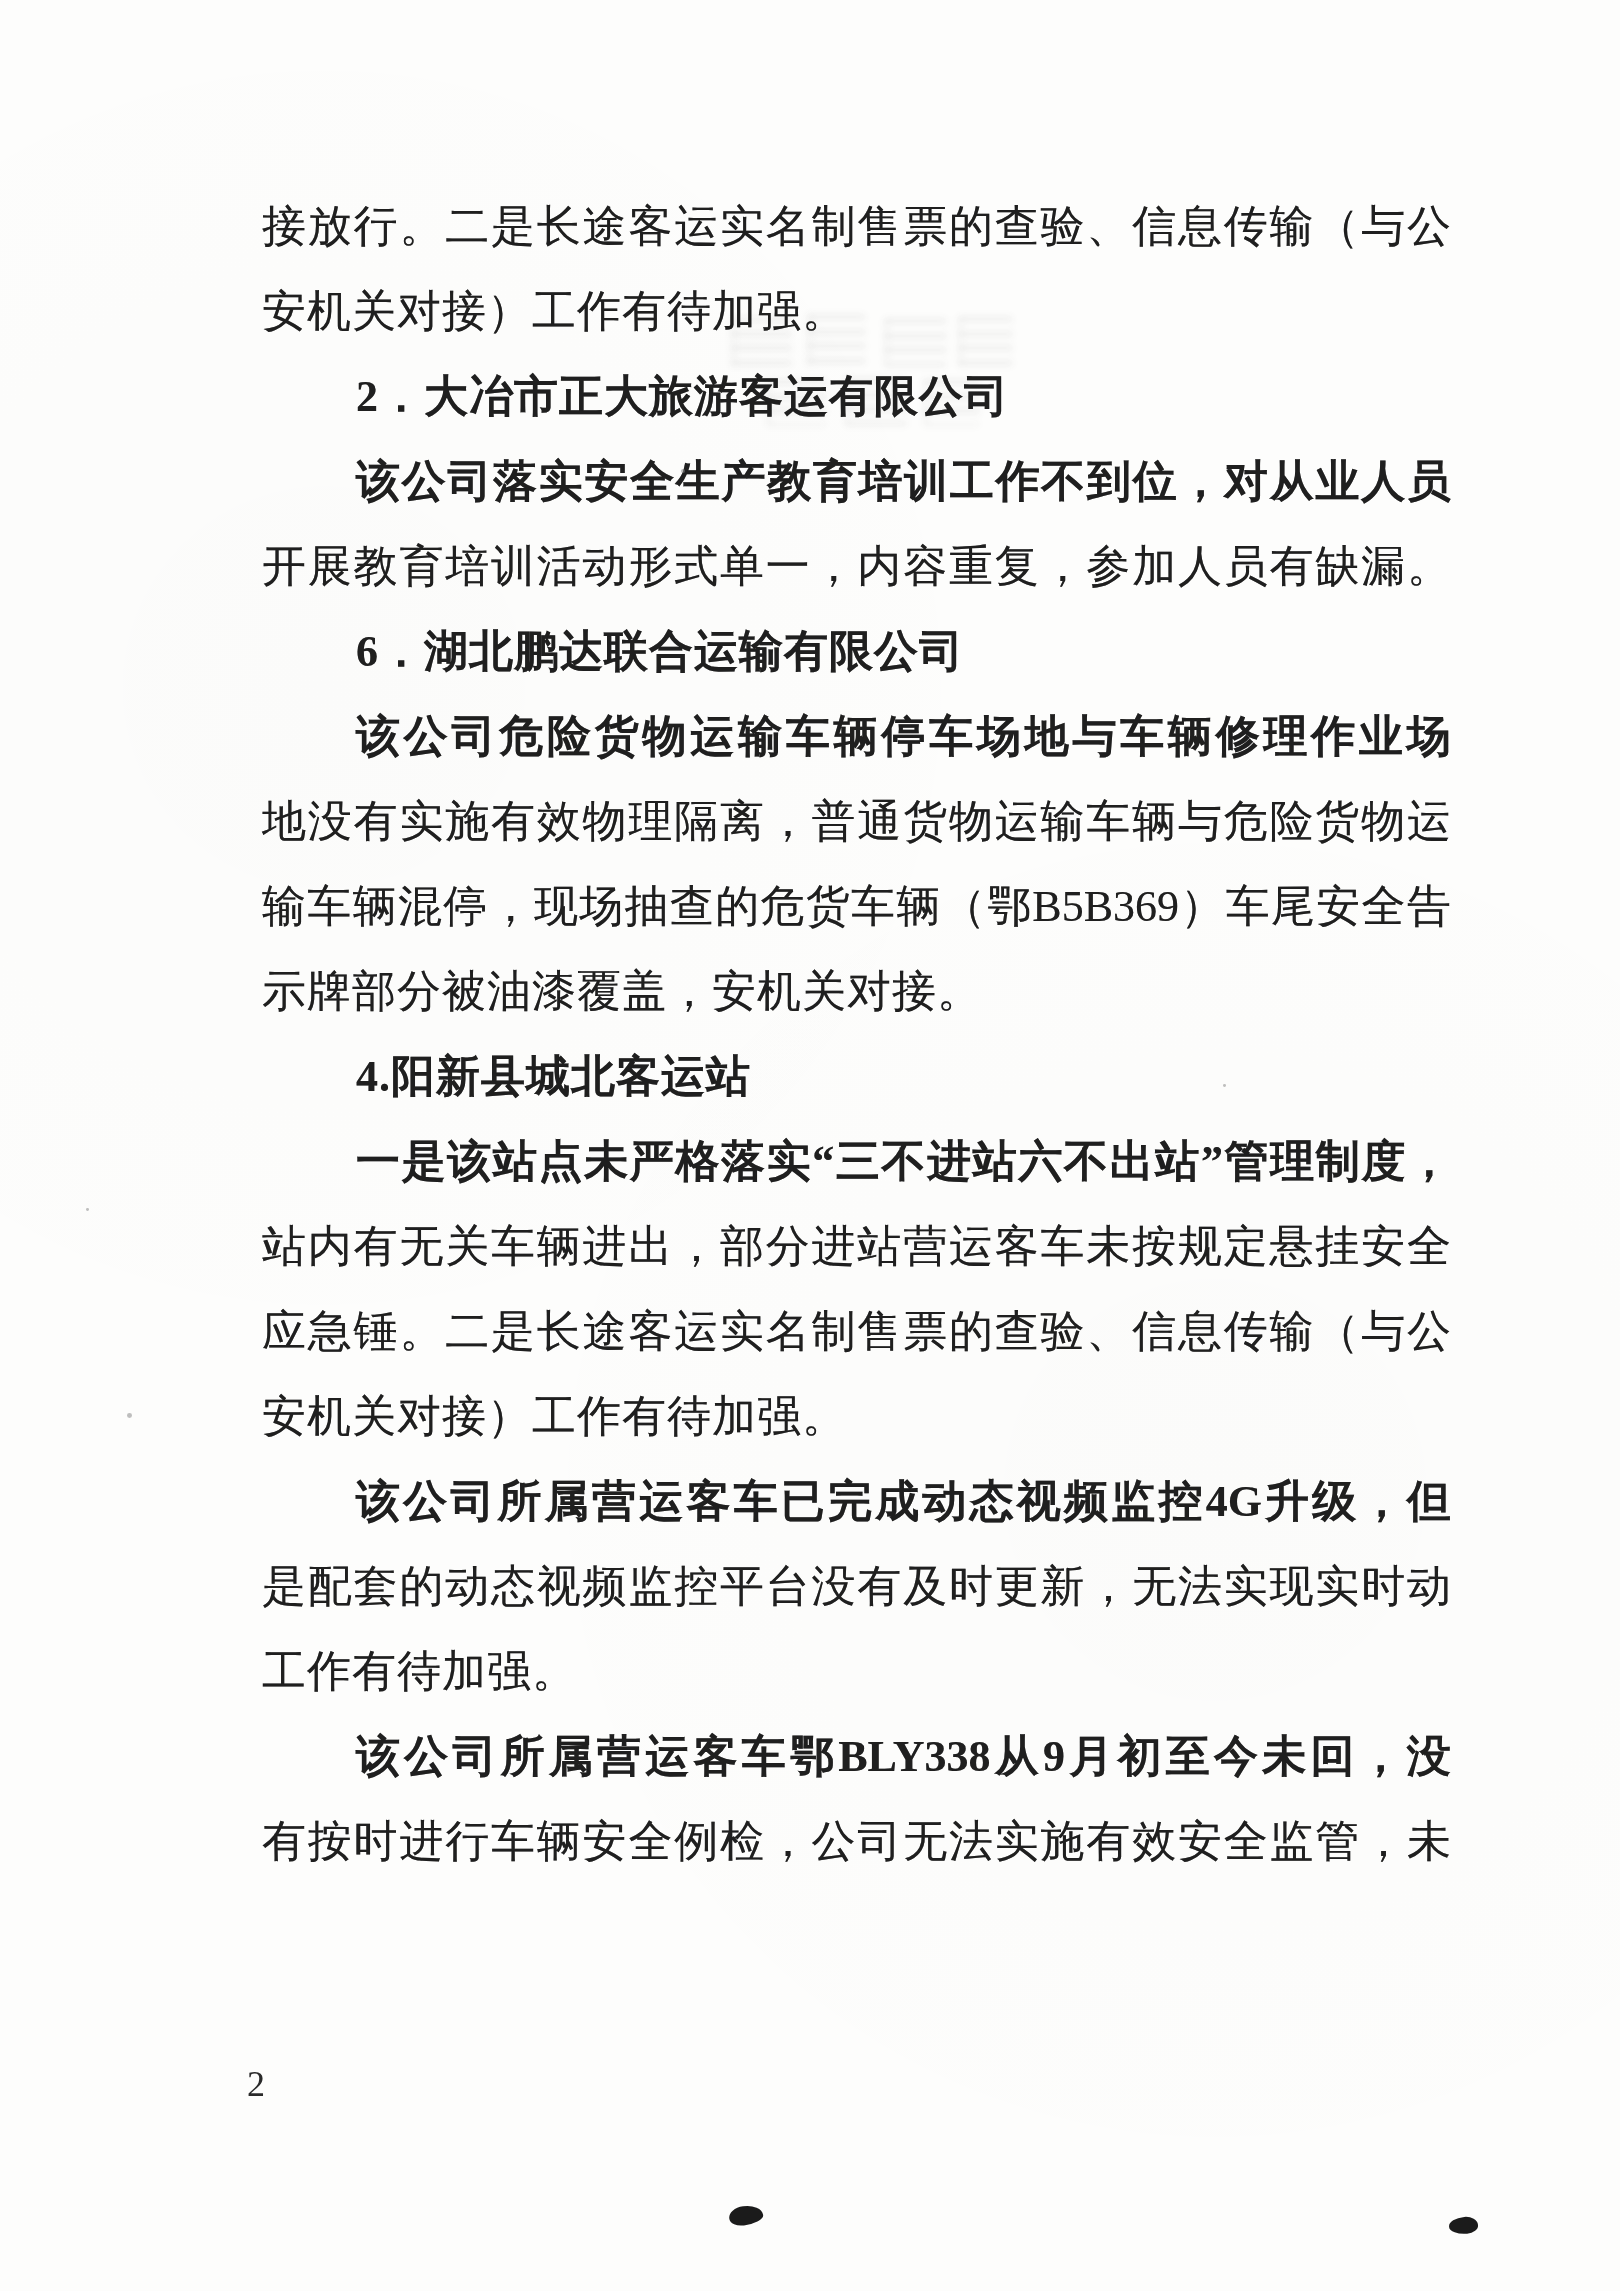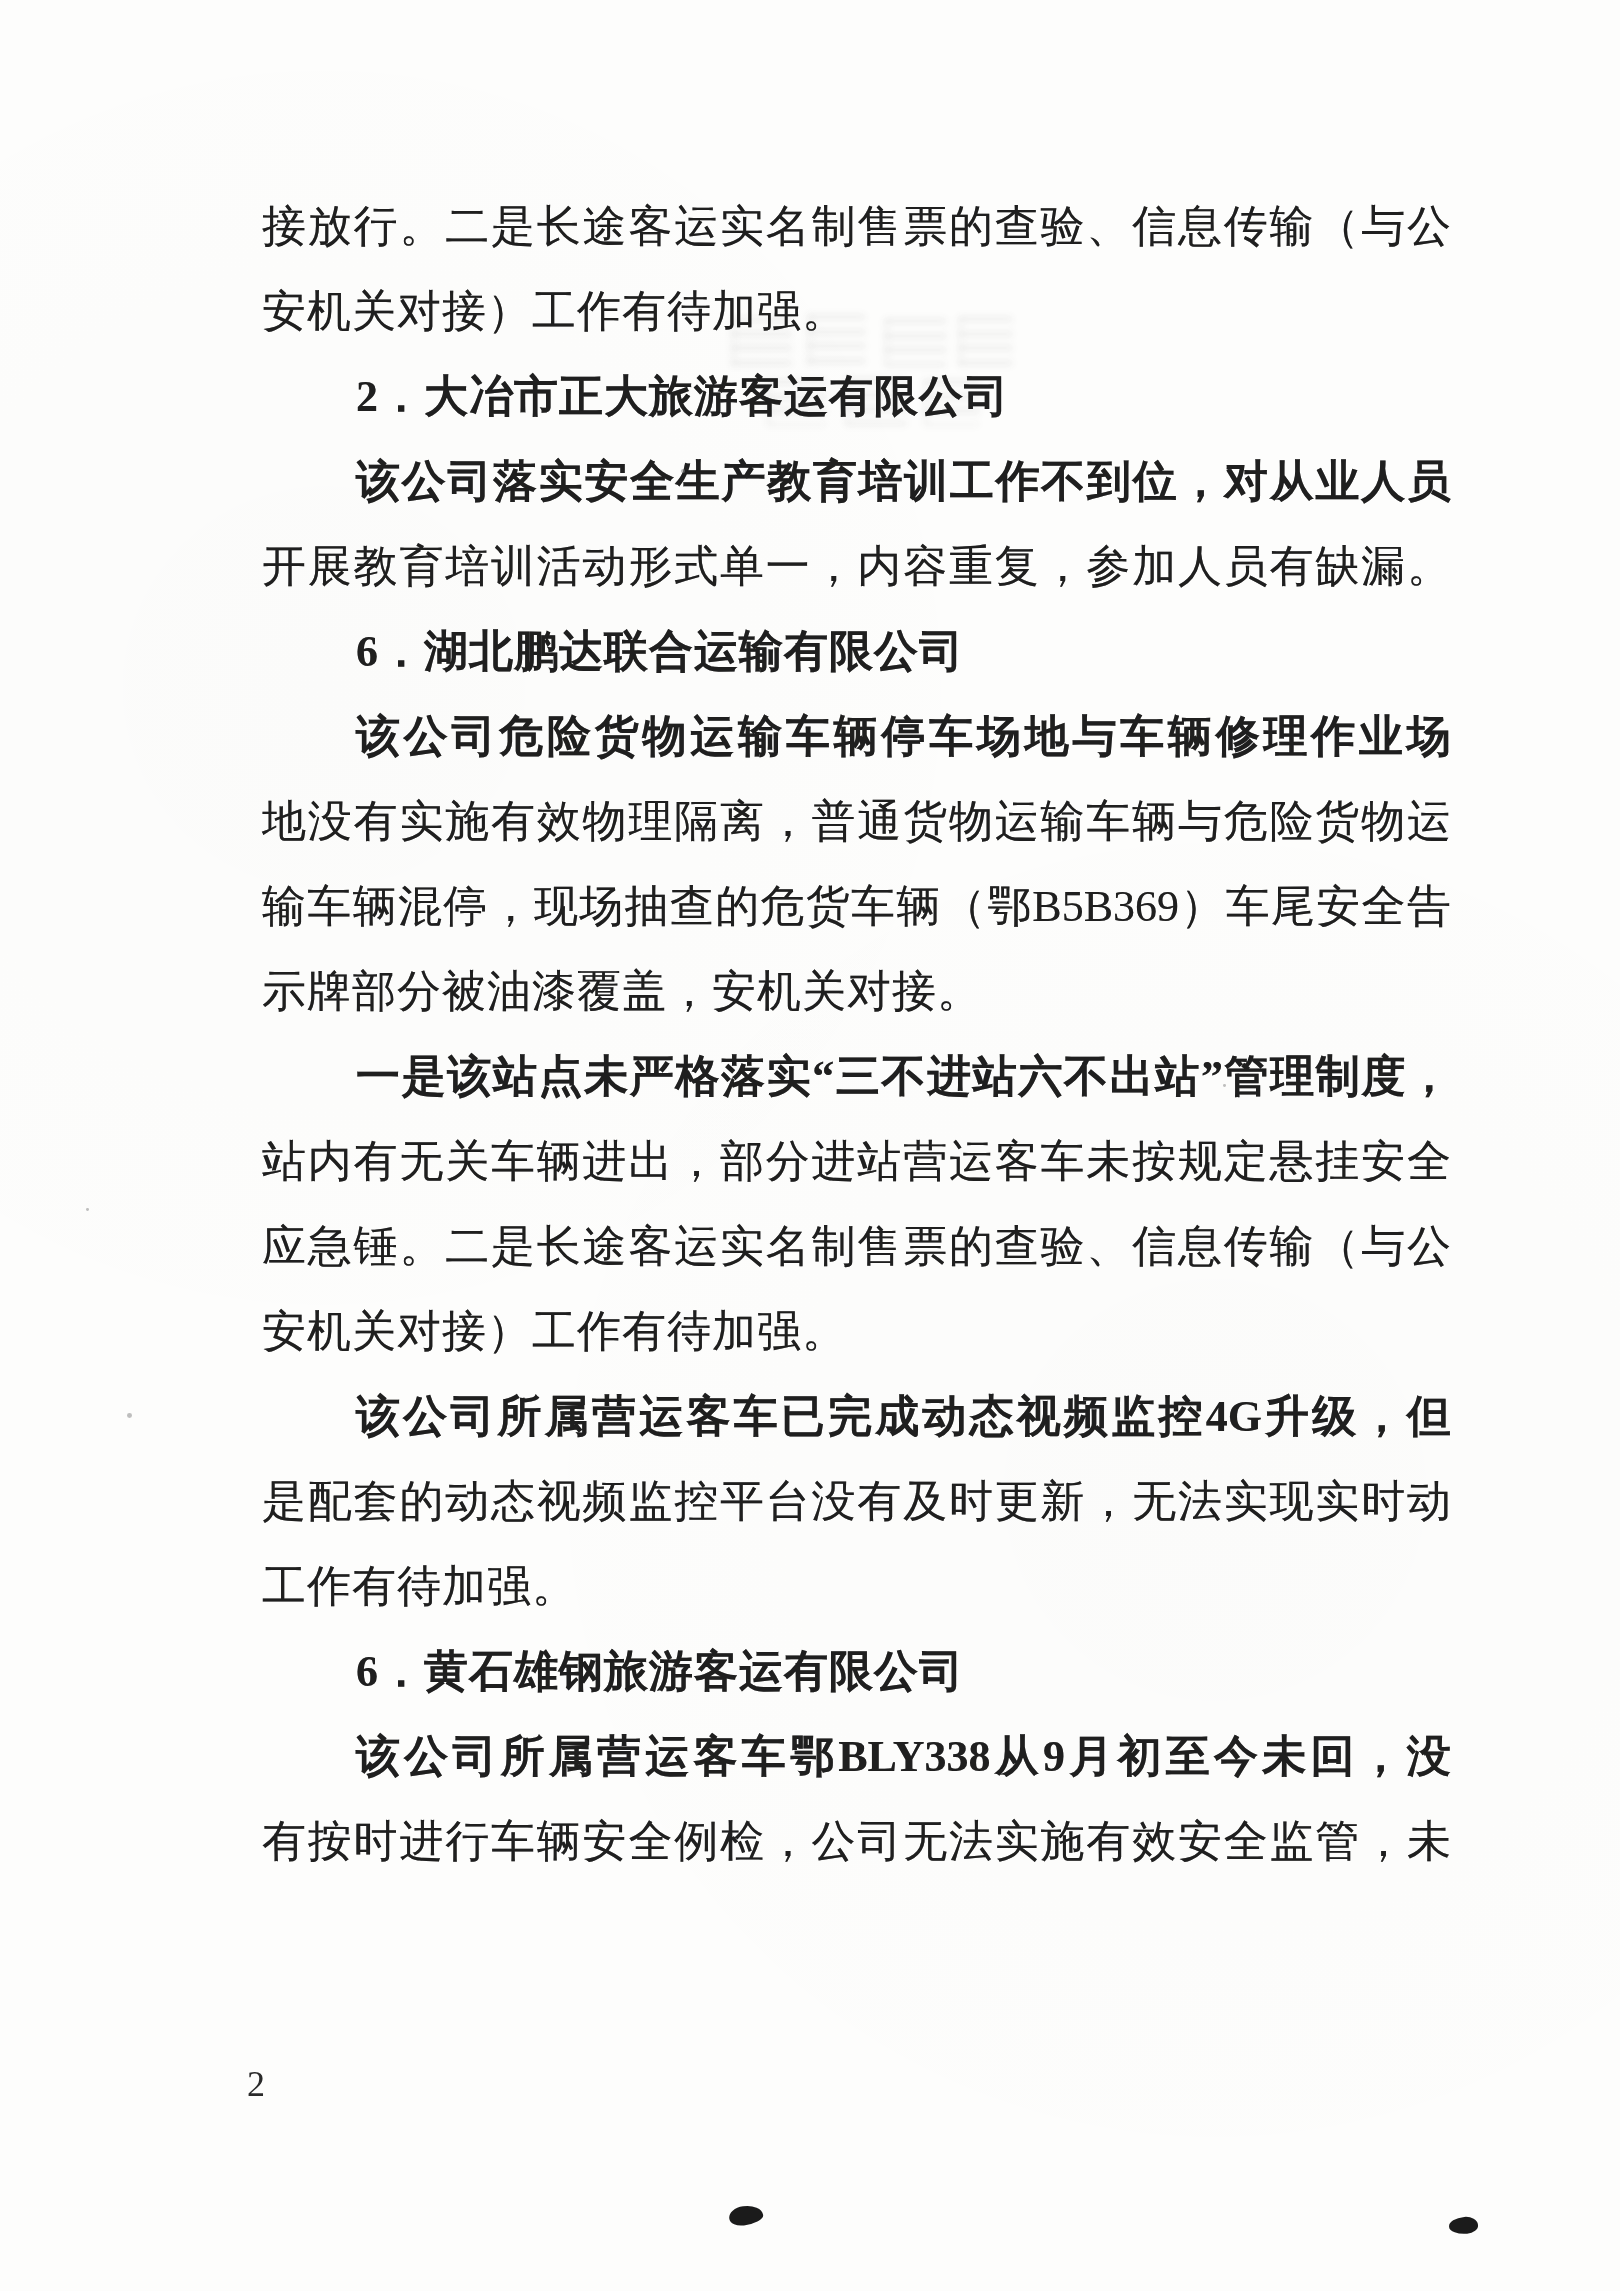--- a/index.html
+++ b/index.html
@@ -290,20 +290,21 @@
         <span>鄂</span>
         <span>B5B369</span>
         <span>）</span>
         <span>车</span>
         <span>尾</span>
         <span>安</span>
         <span>全</span>
         <span>告</span>
       </div>
       <div class="line">示牌部分被油漆覆盖，安机关对接。</div>
+      <div class="line ind">4.阳新县城北客运站</div>
       <div class="line j ind">
         <span>一</span>
         <span>是</span>
         <span>该</span>
         <span>站</span>
         <span>点</span>
         <span>未</span>
         <span>严</span>
         <span>格</span>
         <span>落</span>
@@ -428,21 +429,20 @@
         <span>，</span>
         <span>无</span>
         <span>法</span>
         <span>实</span>
         <span>现</span>
         <span>实</span>
         <span>时</span>
         <span>动</span>
       </div>
       <div class="line">工作有待加强。</div>
-      <div class="line ind">6．黄石雄钢旅游客运有限公司</div>
       <div class="line j ind">
         <span>该</span>
         <span>公</span>
         <span>司</span>
         <span>所</span>
         <span>属</span>
         <span>营</span>
         <span>运</span>
         <span>客</span>
         <span>车</span>

